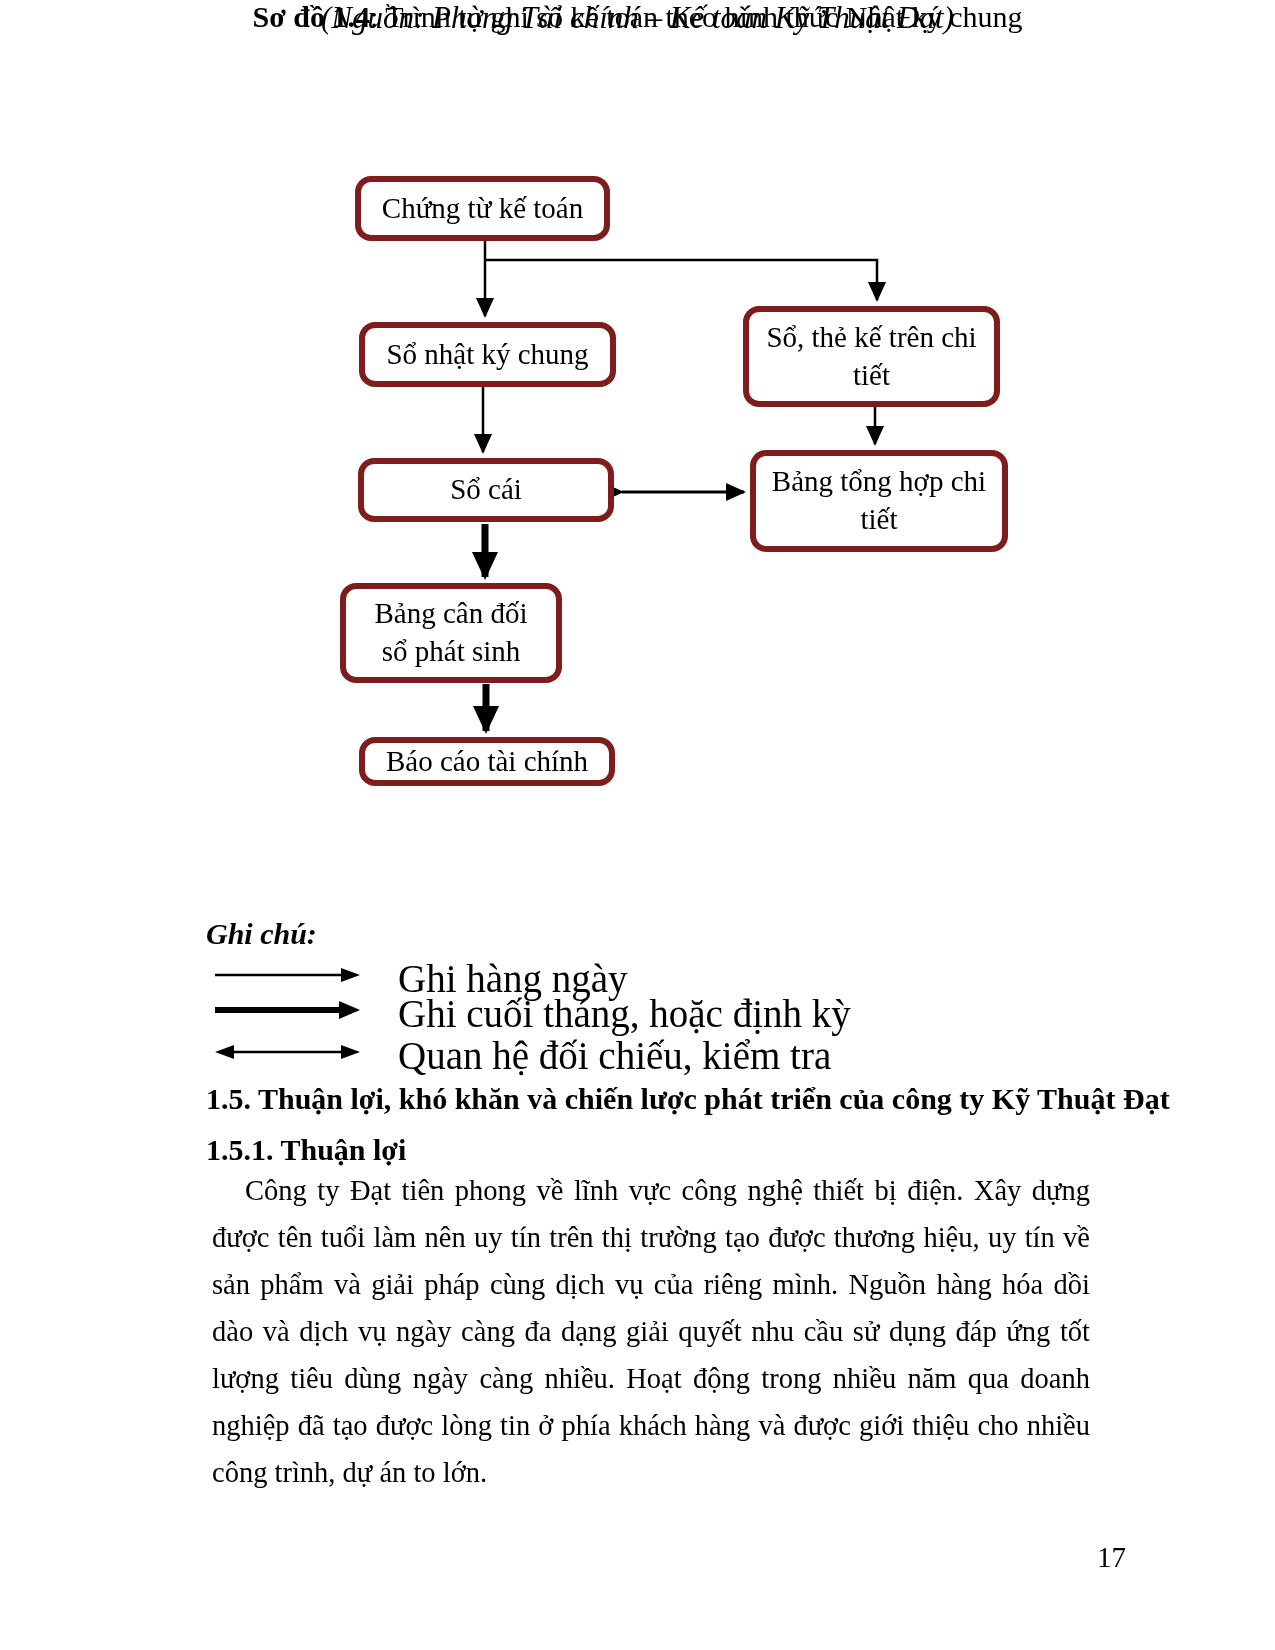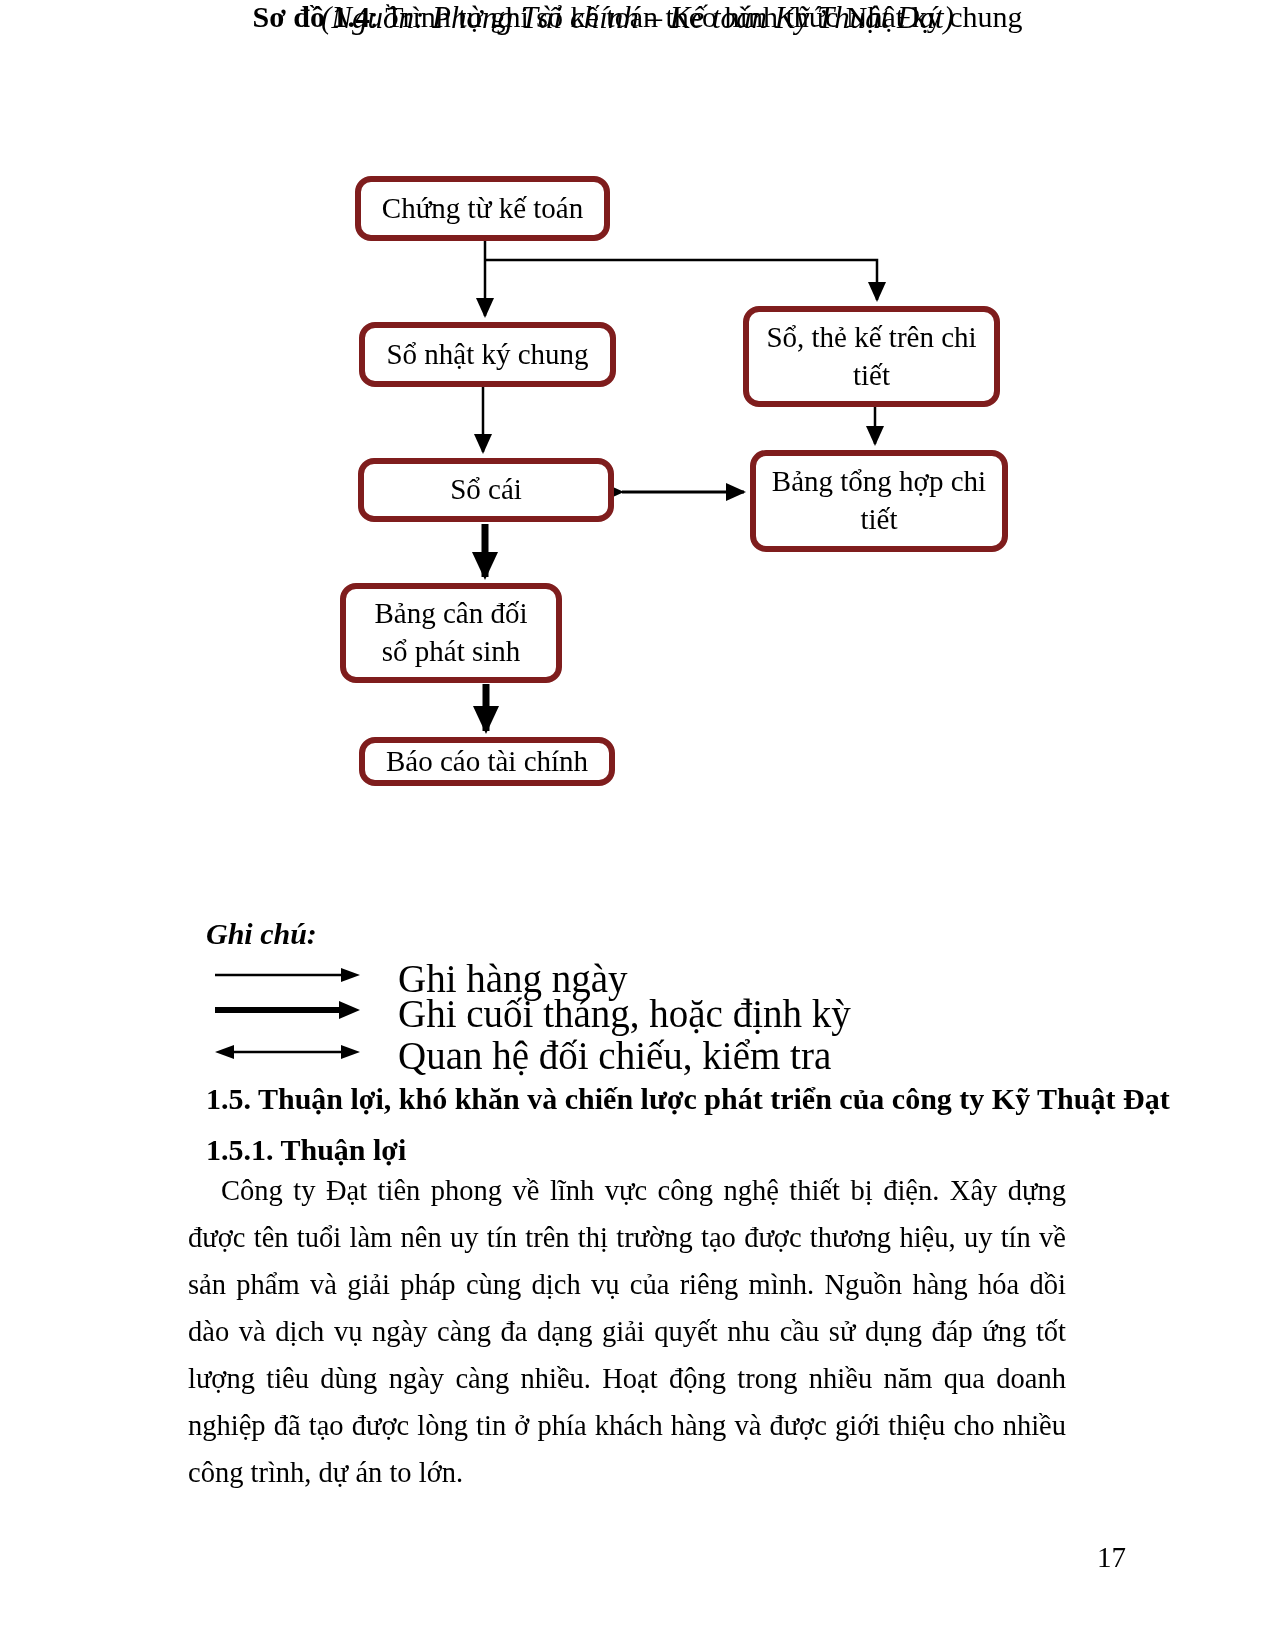--- a/index.html
+++ b/index.html
@@ -48,21 +48,21 @@
   .legend-row .lbl{margin-left:38px;font-size:39px;white-space:nowrap;margin-top:6px;}
   .h15{
     position:absolute;left:206px;top:1082px;width:880px;
     font-weight:bold;font-size:30px;white-space:nowrap;
   }
   .h151{
     position:absolute;left:206px;top:1133px;
     font-weight:bold;font-size:30px;white-space:nowrap;
   }
   .body-par{
-    position:absolute;left:188px;top:1167px;width:878px;
+    position:absolute;left:212px;top:1167px;width:878px;
     font-size:28.5px;line-height:47px;
     text-align:justify;text-indent:33px;
   }
   .page-num{
     position:absolute;left:1097px;top:1541px;font-size:29px;
   }
 </style>
 </head>
 <body>
 

